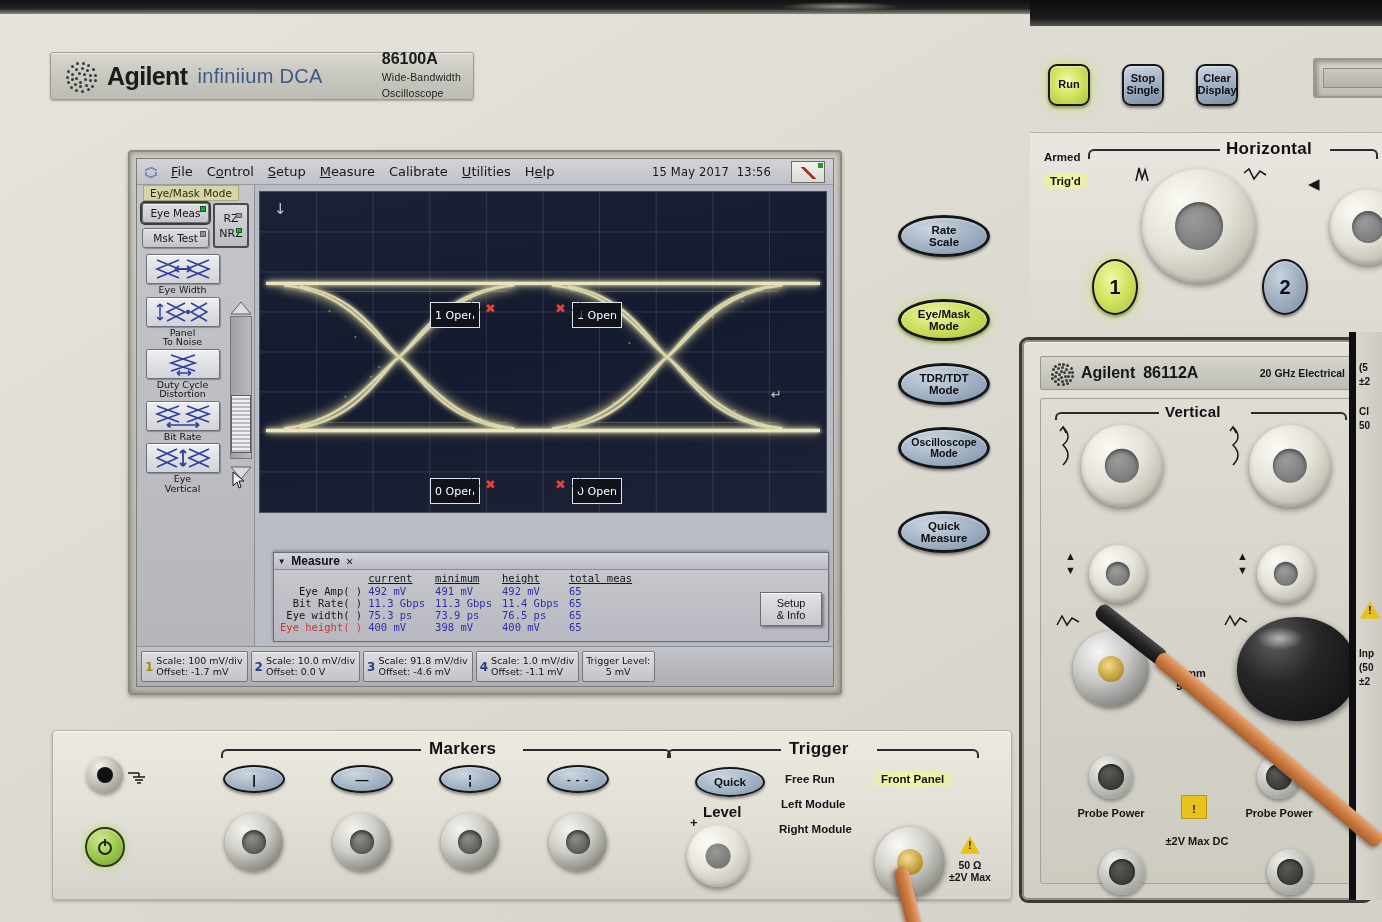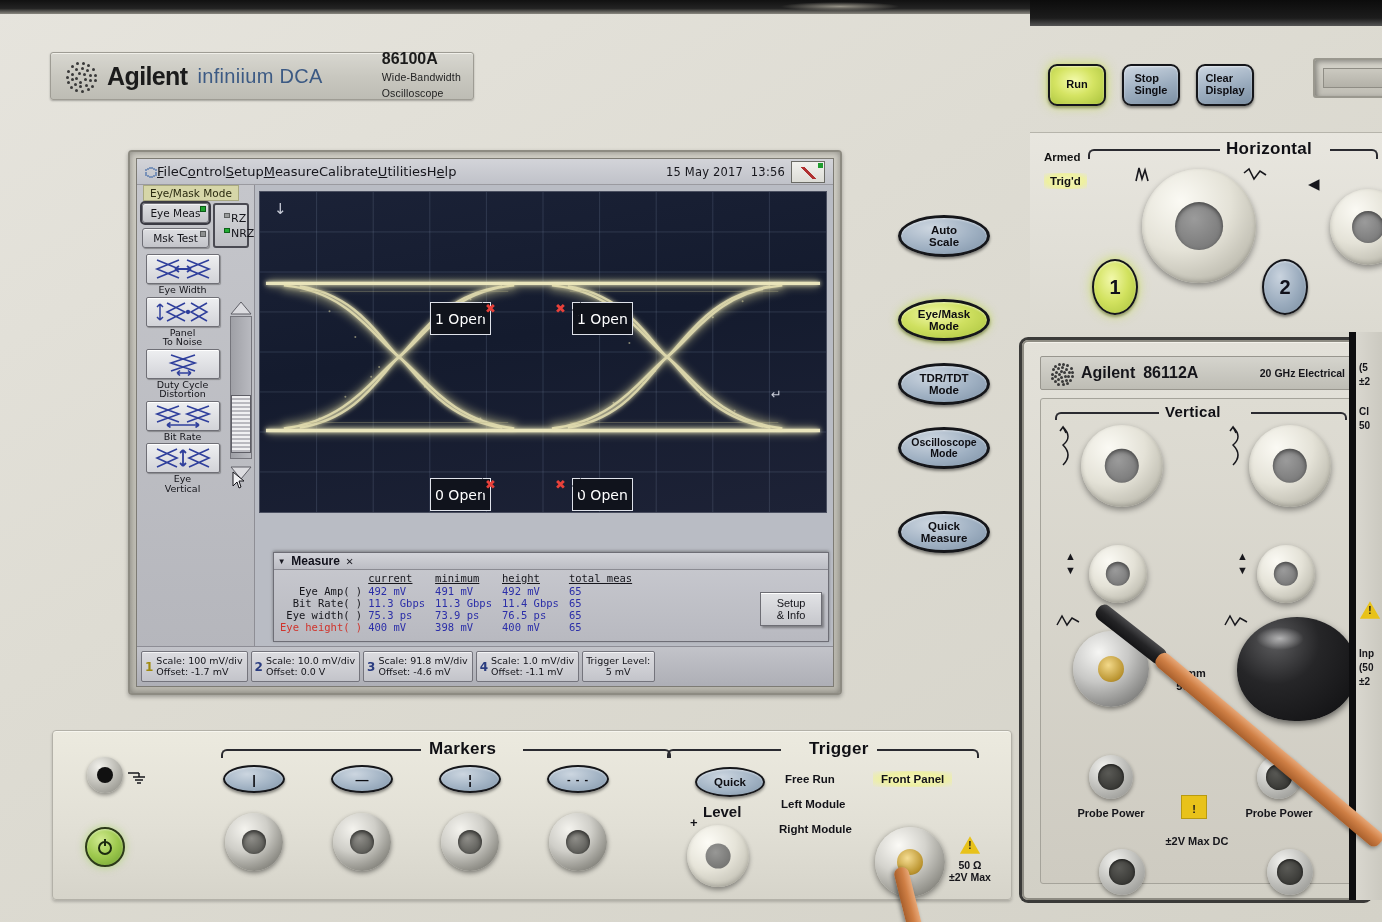--- a/index.html
+++ b/index.html
@@ -48,21 +48,21 @@
     padding:6px;
   }
   .screen {
     width:100%; height:100%; background:#b9bcc4; position:relative; overflow:hidden;
     border:1px solid #7d7b74;
     font-family:"DejaVu Sans",sans-serif;
   }
   
   .menubar {
     height:26px; background:linear-gradient(180deg,#d3d4d9,#c0c2c9);
-    display:flex; align-items:center; padding:0 6px; 
+    display:flex; align-items:center; padding:0 6px; gap:14px;
     border-bottom:1px solid #9a9aa0; position:relative;
   }
   .menu-logo { width:14px;height:14px;position:relative;flex:none;}
   .menu-logo i{position:absolute;width:2px;height:2px;border-radius:50%;background:#5f7fb0;}
   .menu-item { font-size:13px; color:#16161c; cursor:default; }
   .menu-item u { text-decoration:underline; }
   .menu-date { margin-left:auto; font-size:11.5px; color:#16161c; padding-right:6px; letter-spacing:.2px;}
   .menu-icon {
     width:34px;height:22px;background:linear-gradient(180deg,#f2f2ee,#dcdcd6);
     border:1px solid #6b6b66; position:relative; flex:none; margin-right:2px;
@@ -87,21 +87,21 @@
     box-shadow: inset 0 1px 0 #f2f2f4, 1px 1px 1px rgba(0,0,0,.3);
     position:relative; white-space:nowrap;
   }
   .sb-btn.sel { outline:2px solid #3b3b44; }
   .led-sq { position:absolute; right:2px; top:2px; width:6px; height:6px; background:#1fa32f; border:1px solid #0d5c18;}
   .led-sq.off { background:#8e9090; border-color:#5a5c5c; }
   .rz-toggle {
     width:36px; flex:none; border:2px solid #4a4a52; border-radius:3px;
     background:linear-gradient(180deg,#d7d8dc,#bcbdc2);
     display:flex; flex-direction:column; align-items:center; justify-content:center;
-    font-size:11px; color:#16161c; padding:2px 16px; gap:2px; position:relative;
+    font-size:11px; color:#16161c; padding:2px 4px; gap:2px; position:relative;
   }
   .rz-toggle .lbl{position:relative;width:100%;text-align:center;}
   .rz-toggle .mk{position:absolute;right:1px;top:1px;width:6px;height:5px;background:#9a9c9c;border:1px solid #5d5f5f;}
   .rz-toggle .mk.on{background:#23ac34;border-color:#0e6319;}
 
   .meas-col { padding:6px 5px 0; display:flex; flex-direction:column; gap:2px; flex:1; }
   .meas-item { display:flex; flex-direction:column; align-items:center; }
   .meas-icon {
     width:74px; height:30px; background:linear-gradient(180deg,#eeeff1,#d2d3d8);
     border:1px solid #6f6f76; border-radius:2px;
@@ -121,22 +121,22 @@
 
   
   .plot-wrap { flex:1; position:relative; padding:6px 6px 0 4px; }
   .plot {
     position:relative; width:100%; height:322px;
     background:linear-gradient(170deg,#1b2237 0%,#141b2e 45%,#1d2236 100%);
     border:1px solid #4a4f60; overflow:hidden;
   }
   .eye-svg{position:absolute;left:0;top:0;width:100%;height:100%;}
   .tag {
-    position:absolute; height:33px; display:flex; align-items:center;
-    background:#10131c; color:#fff; font-size:14px; padding:0 4px;
+    position:absolute; height:26px; display:flex; align-items:center;
+    background:#10131c; color:#fff; font-size:11px; padding:0 4px;
     border:1px solid #dfe2ea; white-space:nowrap; z-index:5;
   }
   .tag.right::after{content:"";position:absolute;right:-9px;top:-1px;border:8.5px solid transparent;border-left:9px solid #10131c;}
   .tag.left::before{content:"";position:absolute;left:-9px;top:-1px;border:8.5px solid transparent;border-right:9px solid #10131c;}
   .xmark{position:absolute;color:#e8413a;font-size:13px;font-weight:bold;z-index:5;line-height:1;}
   .down-arrow{position:absolute;left:14px;top:8px;color:#c8ccd8;font-size:15px;z-index:5;}
   .corner-mark{position:absolute;right:44px;top:195px;color:#c8ccd8;font-size:13px;z-index:5;}
 
   
   .measure-win {
@@ -194,25 +194,25 @@
   .oval.lit {
     background:radial-gradient(ellipse at 40% 35%,#f0f7a8 0%,#cfe060 45%,#a8c23c 100%);
     box-shadow:0 0 10px rgba(190,220,60,.75),0 2px 3px rgba(0,0,0,.45), inset 0 1px 2px rgba(255,255,255,.55);
   }
   .oval.gap { margin-bottom:42px; }
 
   .topright {
     position:absolute; left:1030px; top:26px; right:0; height:102px;
   }
   .rbtn {
-    position:absolute; width:58px; height:42px; border-radius:9px;
+    position:absolute; width:42px; height:42px; border-radius:9px;
     background:linear-gradient(165deg,#cdd7e2 0%,#9cadbf 55%,#7b8fa3 100%);
     border:2px solid #15161a;
     box-shadow:0 2px 3px rgba(0,0,0,.45), inset 0 1px 2px rgba(255,255,255,.55);
-    display:flex;align-items:center;justify-content:center;text-align:left;
+    display:flex;align-items:center;justify-content:center;text-align:center;
     font-size:11px;font-weight:bold;color:#0d0d12;line-height:1.05;
   }
   .rbtn.lit{background:radial-gradient(ellipse at 45% 40%,#f4fbae 0%,#d5e463 45%,#a9c23b 100%);
      box-shadow:0 0 12px rgba(200,225,70,.8),0 2px 3px rgba(0,0,0,.45), inset 0 1px 2px rgba(255,255,255,.6);}
   .slot {
     position:absolute; left:283px; top:32px; width:100px; height:40px;
     background:linear-gradient(180deg,#d8d6cd,#bfbdb4);
     border:2px solid #9a988f; border-radius:3px;
     box-shadow: inset 2px 2px 5px rgba(0,0,0,.35);
   }
@@ -769,21 +769,21 @@
             <span>5 mV</span>
           </span>
         </div>
       </div>
     </div>
   </div>
 
   <div class="rt-buttons">
     <div class="oval gap">
       <span>
-        <span>Auto</span><br>
+        <span>Rate</span><br>
         <span>Scale</span>
       </span>
     </div>
     <div class="oval lit">
       <span>
         <span>Eye/Mask</span><br>
         <span>Mode</span>
       </span>
     </div>
     <div class="oval">
@@ -996,21 +996,21 @@
     </div>
     <div class="mk-btn" style="left:494px;top:34px;">
       <span style="font-size:11px;letter-spacing:1px;">- - -</span>
     </div>
 
     <div class="bnc" style="left:172px;top:82px;"></div>
     <div class="bnc" style="left:280px;top:82px;"></div>
     <div class="bnc" style="left:388px;top:82px;"></div>
     <div class="bnc" style="left:496px;top:82px;"></div>
 
-    <span class="grp-label" style="left:756px;top:8px;">Trigger</span>
+    <span class="grp-label" style="left:736px;top:8px;">Trigger</span>
     <span class="grp-line" style="left:614px;top:18px;width:114px;border-left:2px solid #2a2a30;height:9px;border-radius:6px 0 0 0;"></span>
     <span class="grp-line" style="left:824px;top:18px;width:102px;border-right:2px solid #2a2a30;height:9px;border-radius:0 6px 0 0;"></span>
 
     <div class="mk-btn" style="left:642px;top:36px;width:70px;height:30px;font-size:11.5px;">
       <span>Quick</span>
     </div>
     <span class="trig-lbl" style="left:650px;top:72px;font-size:15px;">Level</span>
     <span class="trig-lbl" style="left:637px;top:84px;font-size:13px;">+</span>
     <div class="level-knob" style="left:634px;top:94px;width:62px;height:62px;"></div>
 

